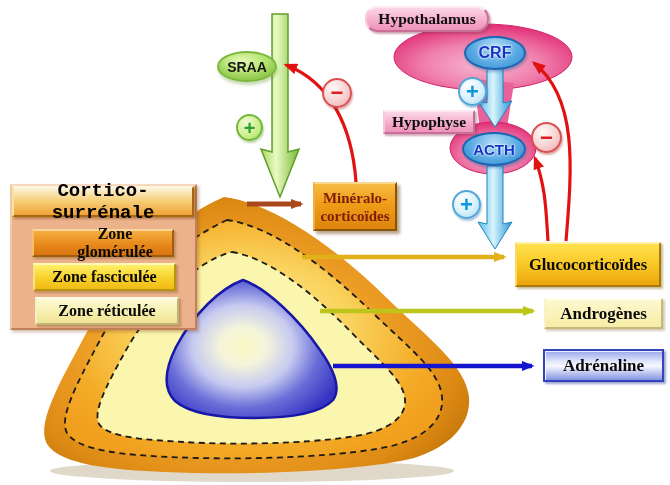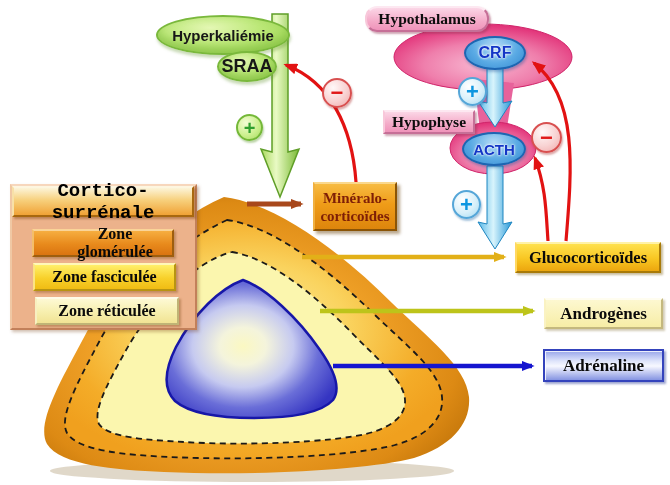--- a/index.html
+++ b/index.html
@@ -156,24 +156,21 @@
     <ellipse cx="493" cy="148" rx="43" ry="26" fill="url(#radPink)" stroke="#d0256a" stroke-width="1"></ellipse>
 
     <path fill="url(#linCyan)" stroke="#1f86c0" stroke-width="1" d="M487,66 L503,66 L503,103 L512,101 L495,127 L478,101 L487,103 Z"></path>
     <path fill="url(#linCyan)" stroke="#1f86c0" stroke-width="1" d="M487,166 L503,166 L503,224 L512,222 L495,249 L478,222 L487,224 Z"></path>
 
     <path fill="none" stroke="#e21212" stroke-width="3.2" marker-end="url(#m-red)" d="M356,182 C352,126 330,82 286,65"></path>
     <path fill="none" stroke="#e21212" stroke-width="3.2" marker-end="url(#m-red)" d="M548,241 C546,212 546,188 535,158"></path>
     <path fill="none" stroke="#e21212" stroke-width="3.2" marker-end="url(#m-red)" d="M566,241 C572,168 578,98 534,63"></path>
   </svg>
 
-  <div class="abs green-ellipse" style="left:156px;top:15px;width:134px;height:40px;font-size:15px;">
-    <span>Hyperkaliémie</span>
-  </div>
-  <div class="abs green-ellipse" style="left:217px;top:51px;width:60px;height:31px;font-size:18px;">
+  <div class="abs green-ellipse" style="left:217px;top:51px;width:60px;height:31px;font-size:14px;">
     <span>SRAA</span>
   </div>
 
   <div class="abs pink-box" style="left:365px;top:6px;width:124px;height:26px;border-radius:12px;">
     <span>Hypothalamus</span>
   </div>
   <div class="abs pink-box" style="left:383px;top:110px;width:92px;height:24px;">
     <span>Hypophyse</span>
   </div>
 
@@ -197,21 +194,21 @@
     <span>Zone glomérulée</span>
   </div>
   <div class="abs zone-box zone-fasciculee" style="left:33px;top:263px;width:143px;height:28px;">
     <span>Zone fasciculée</span>
   </div>
   <div class="abs zone-box zone-reticulee" style="left:35px;top:297px;width:144px;height:28px;">
     <span>Zone réticulée</span>
   </div>
 
 
-  <div class="abs gluco-box" style="left:515px;top:242px;width:146px;height:31px;">
+  <div class="abs gluco-box" style="left:515px;top:242px;width:146px;height:45px;">
     <span>Glucocorticoïdes</span>
   </div>
   <div class="abs andro-box" style="left:544px;top:298px;width:119px;height:31px;">
     <span>Androgènes</span>
   </div>
   <div class="abs blue-grad-box" style="left:543px;top:349px;width:121px;height:33px;font-size:17px;">
     <span>Adrénaline</span>
   </div>
 
   <div class="abs badge badge-green" style="left:236px;top:114px;width:27px;height:27px;">

